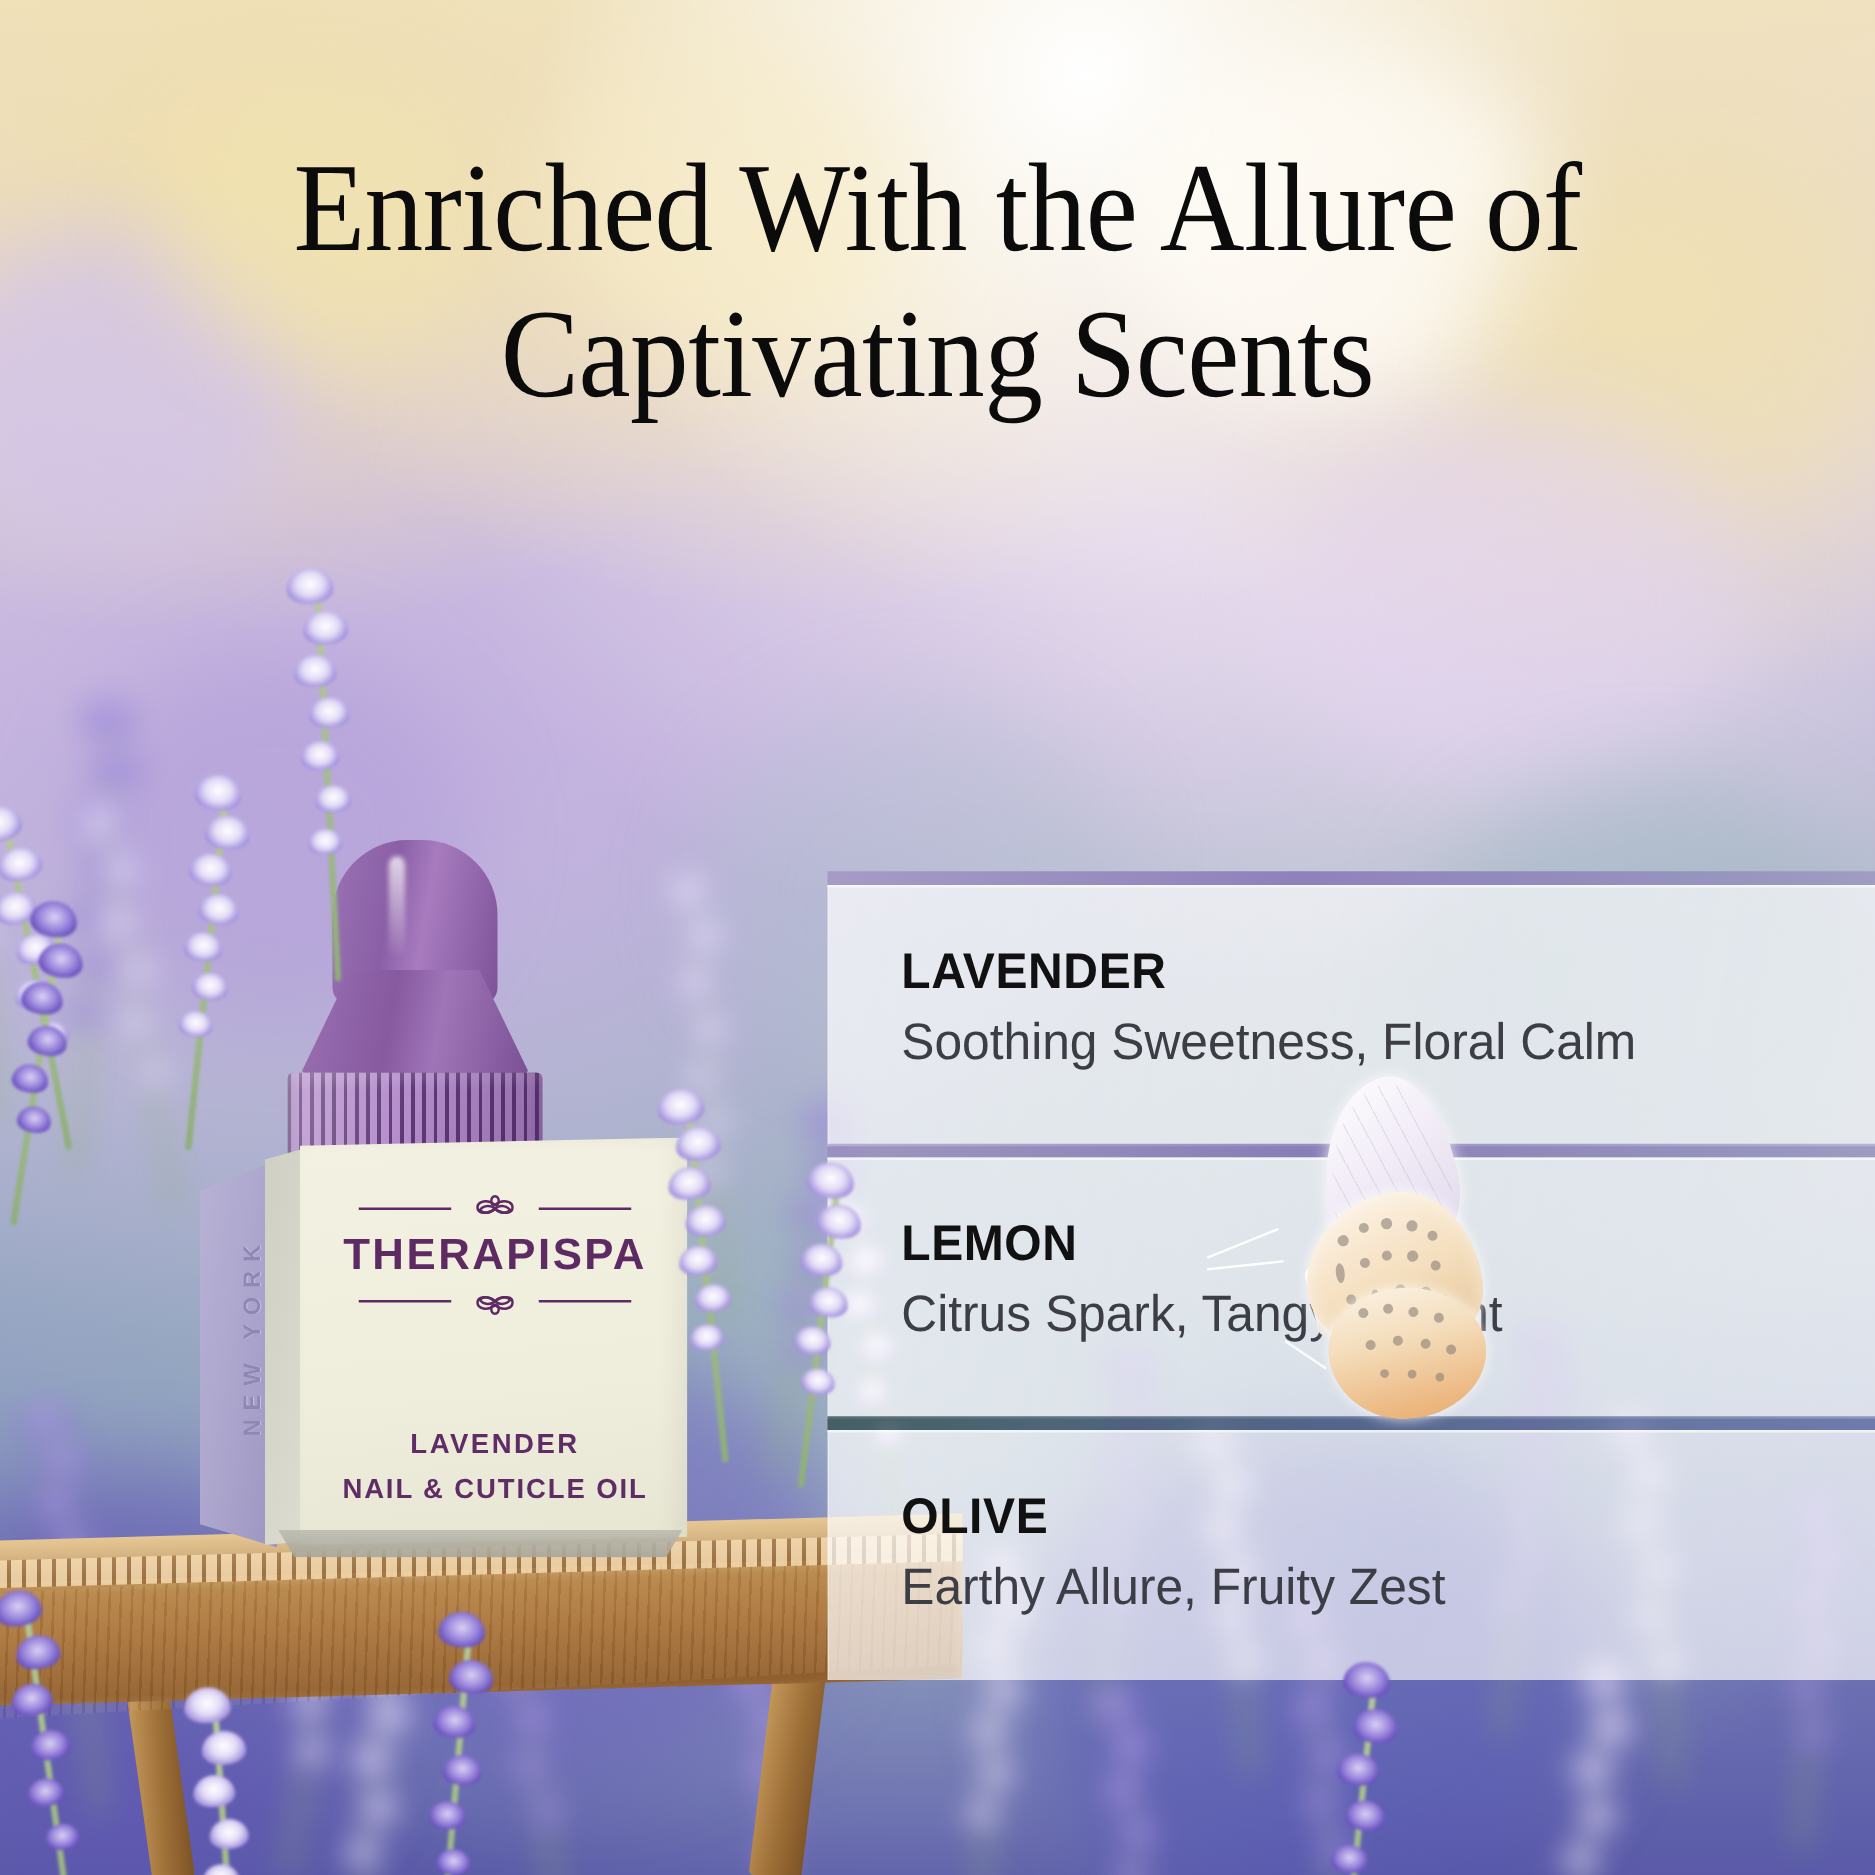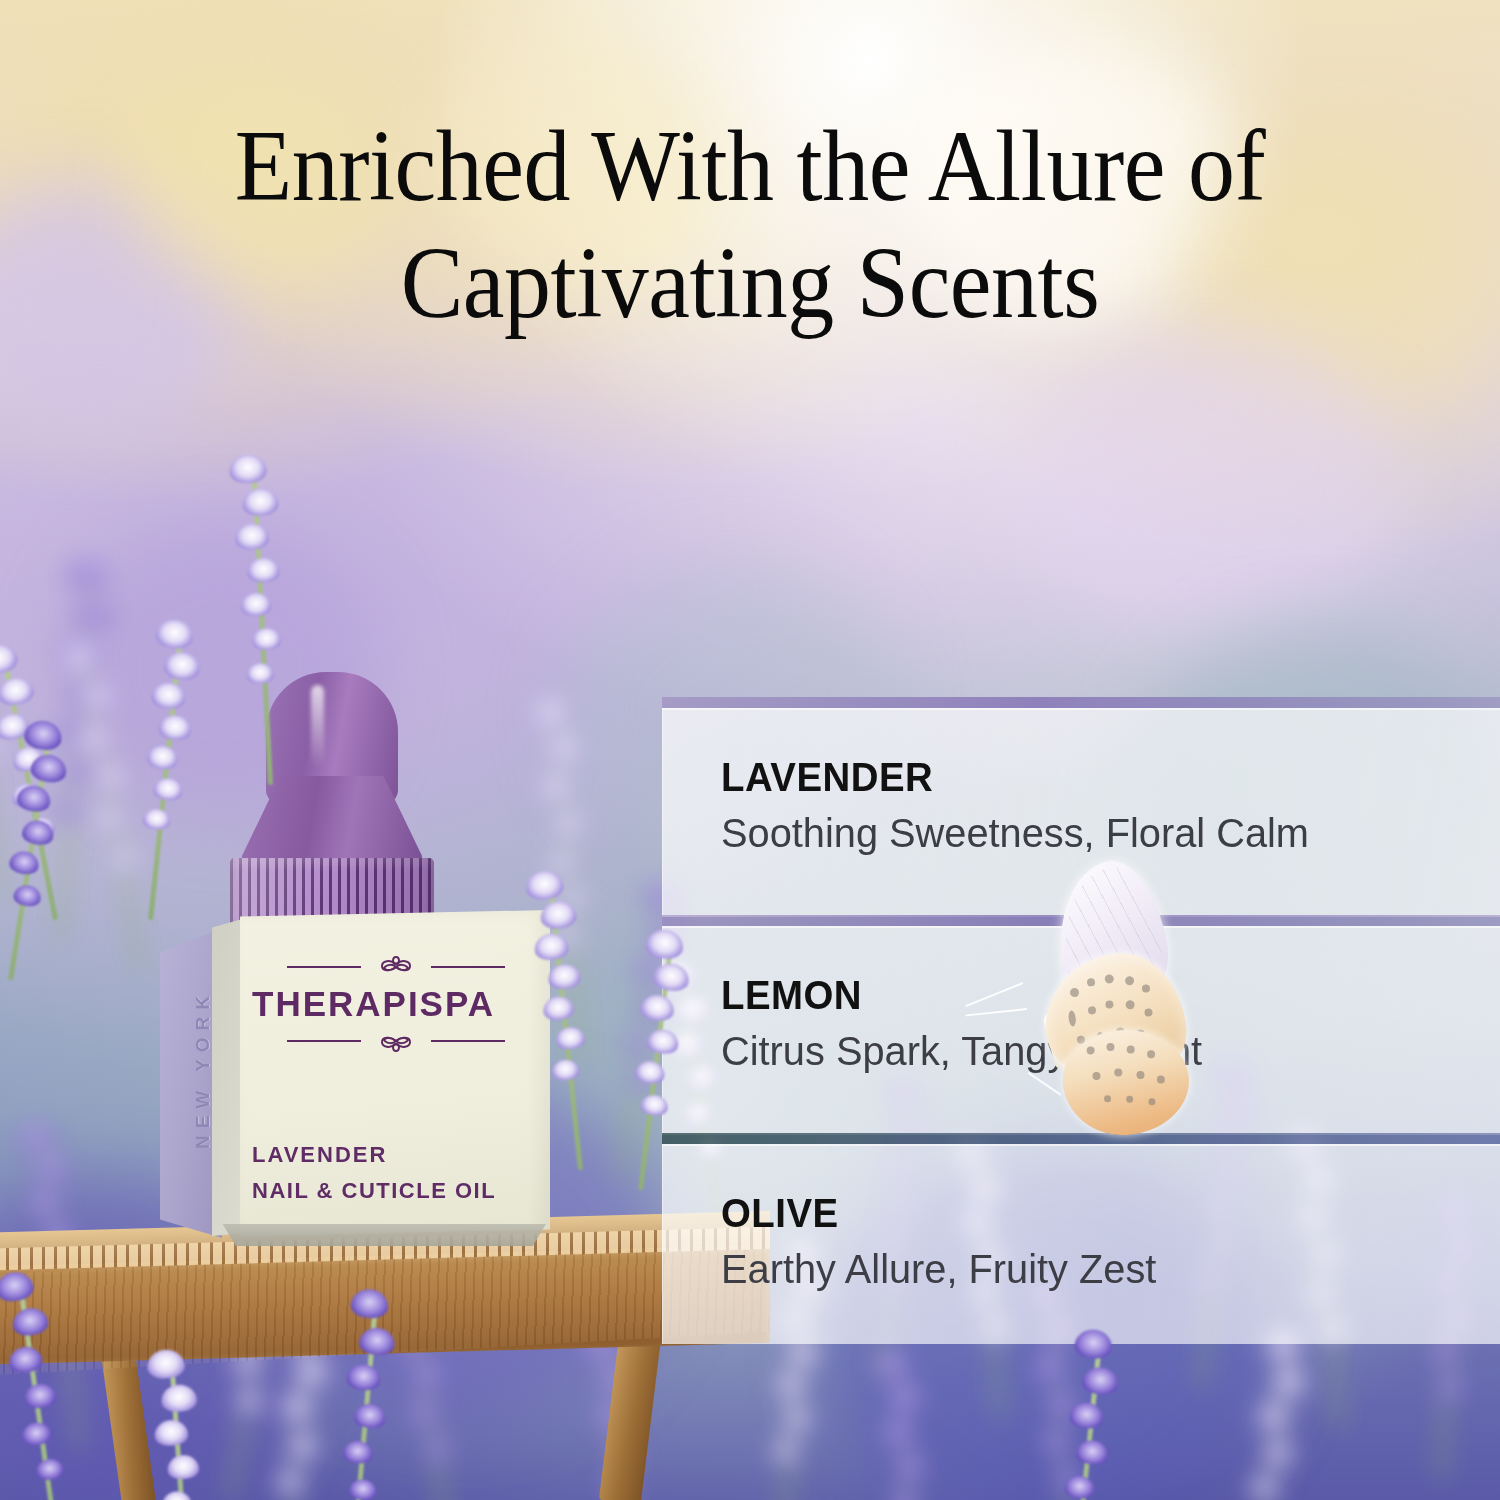--- a/index.html
+++ b/index.html
@@ -104,21 +104,21 @@
     background:linear-gradient(100deg,#cfcfc3,#dcdcd0);
     clip-path:polygon(0% 3%,100% 0%,100% 99%,0% 100%);}
   .box-face{position:absolute;left:80px;top:6px;width:310px;height:326px;
     background:linear-gradient(175deg,#f3f2e2 0%,#efeedd 60%,#e7e6d3 100%);
     clip-path:polygon(0% 2%,100% 0%,100% 98%,0% 100%);
     box-shadow:inset -10px 0 18px rgba(0,0,0,.05);}
   .box-foot{position:absolute;left:56px;top:320px;width:330px;height:22px;
     background:linear-gradient(180deg,#bdbcb0,#a6a59a);
     clip-path:polygon(2% 0%,100% 0%,96% 100%,6% 100%);opacity:.9;}
 
-  .label{position:absolute;left:92px;top:50px;width:288px;}
+  .label{position:absolute;left:92px;top:50px;width:288px;text-align:center;}
   .flourish{display:flex;align-items:center;justify-content:center;gap:6px;height:26px;}
   .flourish .rule{height:2px;width:74px;background:#5f2a63;}
   .brand{font-size:35px;font-weight:700;letter-spacing:2px;color:#5e2a63;margin:4px 0;
     font-family:"Liberation Sans", sans-serif;}
   .sub1{margin-top:88px;font-size:22px;font-weight:700;letter-spacing:2px;color:#5f2c66;}
   .sub2{margin-top:10px;font-size:22px;font-weight:700;letter-spacing:1.5px;color:#5f2c66;}
 
   
   .headline{position:absolute;left:0;top:108px;width:1500px;text-align:center;
     font-family:"Liberation Serif", serif;color:#0b0b0b;

